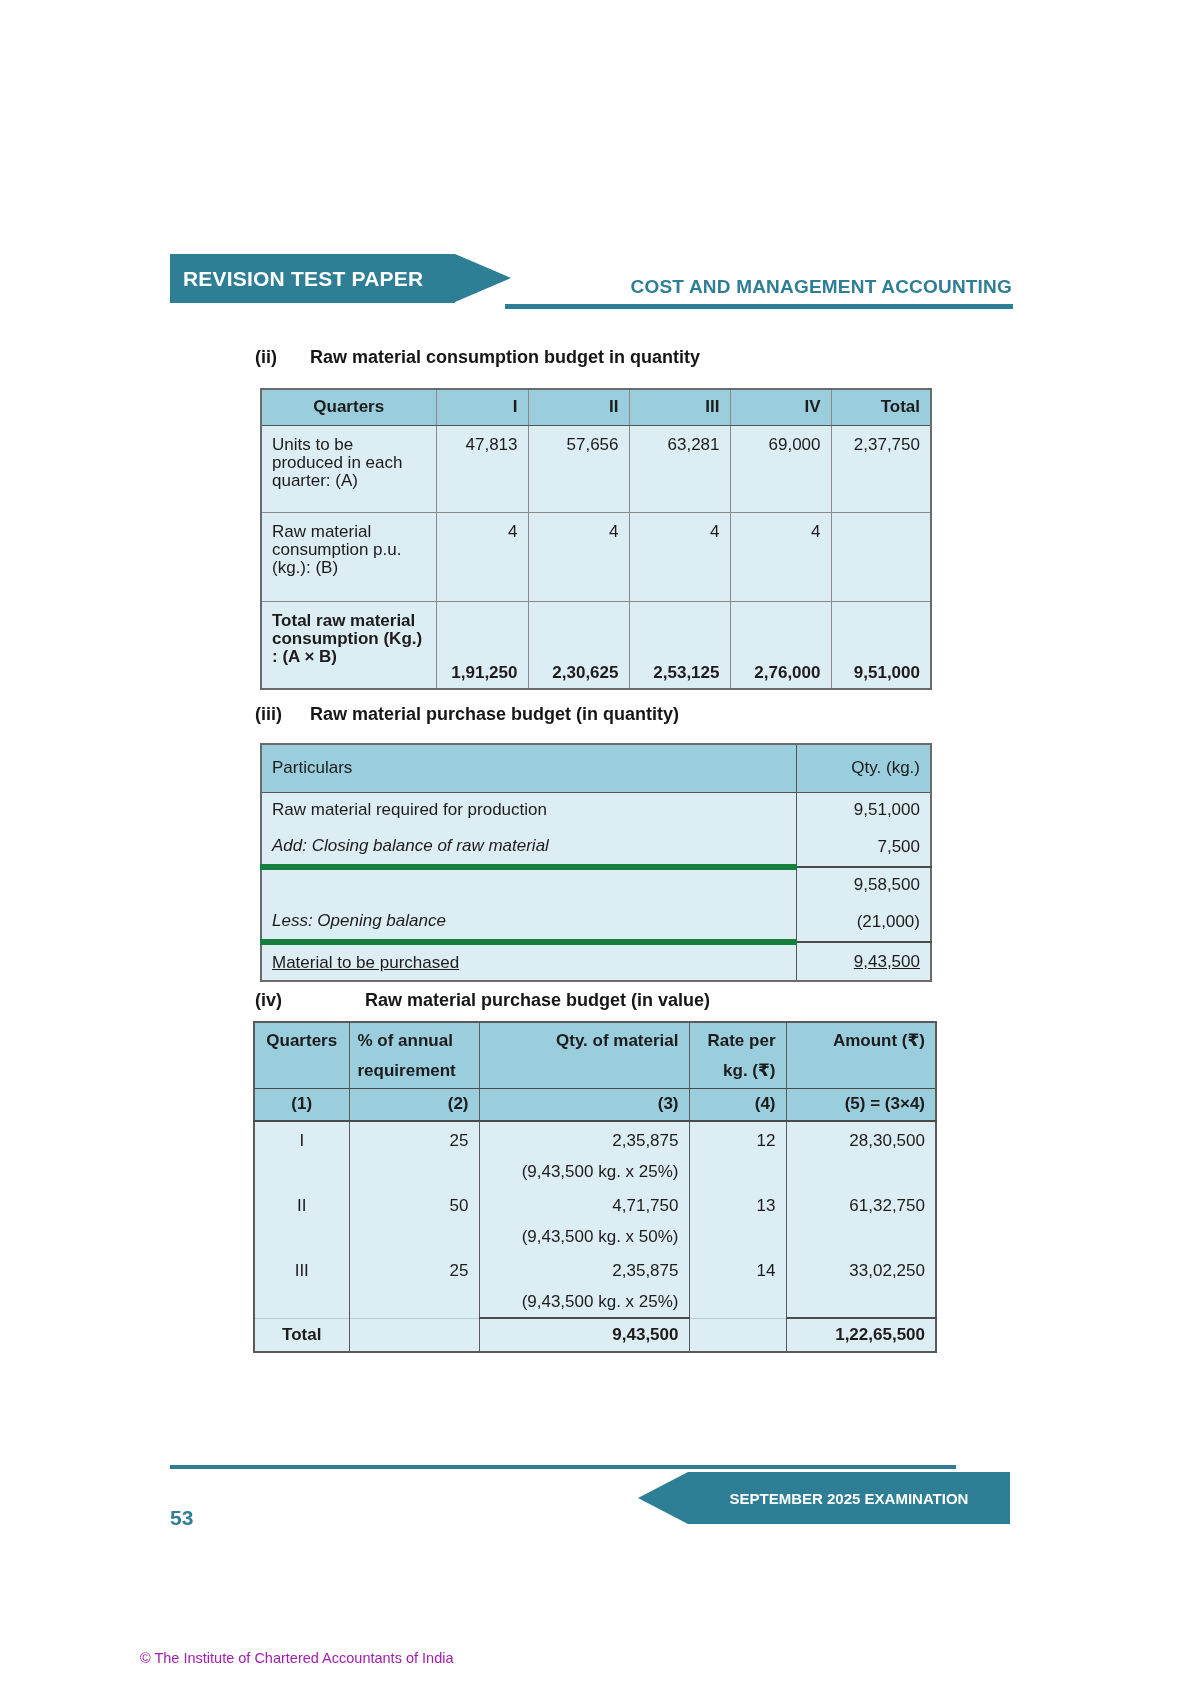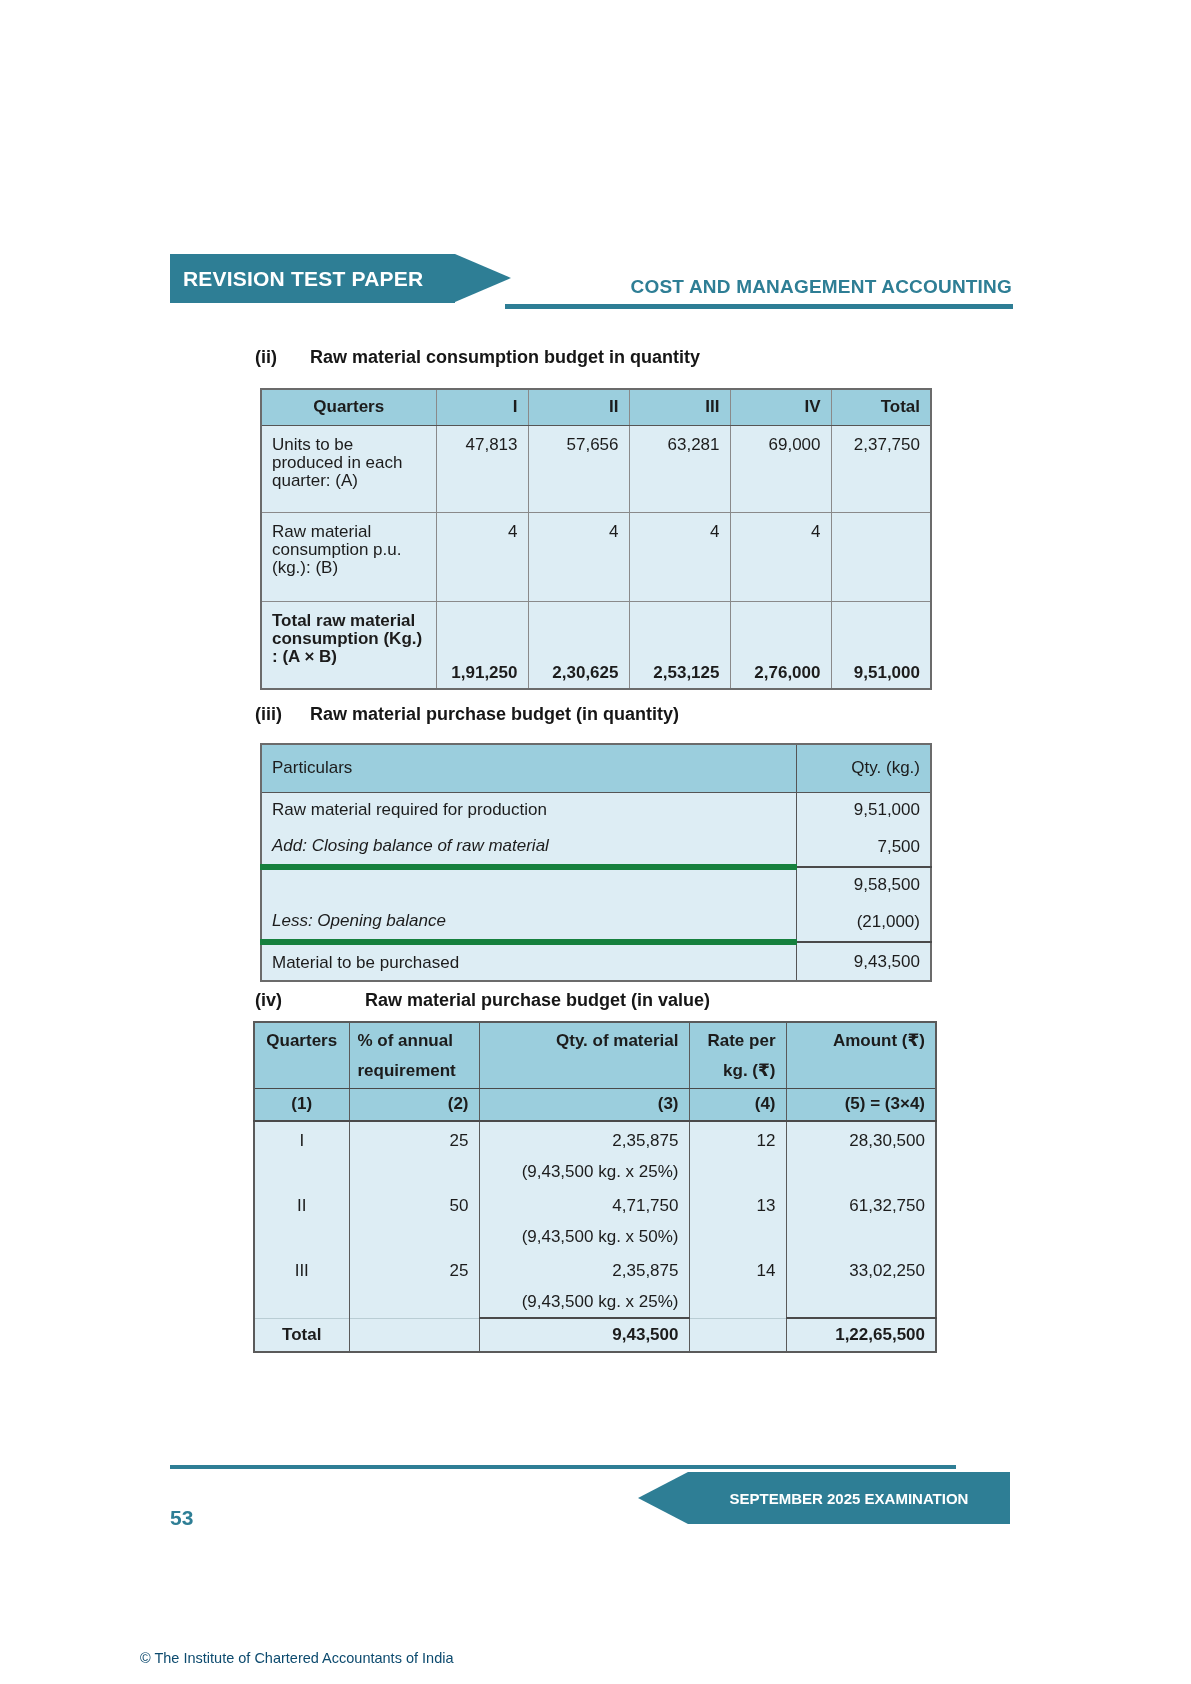--- a/index.html
+++ b/index.html
@@ -51,21 +51,21 @@
   .t1 tr.r3 td.num { vertical-align:bottom; padding-bottom:6px; }
 
   
   .t2 { position:absolute; left:260px; top:695px; width:670px; border:2px solid #6b6b6b; }
   .t2 th, .t2 td { background:#ddedf4; }
   .t2 thead th { background:#9bcedd; height:48px; font-weight:normal; border-bottom:1.5px solid #555; }
   .t2 .lbl { text-align:left; padding-left:10px; }
   .t2 td, .t2 th { vertical-align:middle; }
   .t2 .qcol { border-left:1.5px solid #555; }
   .t2 tr.q1 { height:35px; } .t2 tr.q2 { height:40px; } .t2 tr.q3 { height:35px; }
-  .t2 tr.q4 { height:40px; } .t2 tr.q5 { height:39px; }
+  .t2 tr.q4 { height:40px; } .t2 tr.q5 { height:39px;text-decoration:underline; }
   .t2 tr.q2 td.lbl,  .t2 tr.q4 td.lbl  { border-bottom:6px solid #15803d;font-style:italic; }
   .t2 tr.q2 td.qcol, .t2 tr.q4 td.qcol { border-bottom:2px solid #4a4a4a; }
 
   
   .t3 { position:absolute; left:253px; top:973px; width:682px; border:2px solid #5a5a5a; }
   .t3 th, .t3 td { border-left:1.5px solid #5a5a5a; border-right:1.5px solid #5a5a5a; }
   .t3 thead th { background:#9bcedd; font-weight:bold; vertical-align:top; line-height:30px; padding-top:3px; }
   .t3 thead tr.hd1 { height:66px; }
   .t3 thead tr.hd1 th { border-bottom:1.5px solid #4a4a4a; }
   .t3 thead tr.hd2 { height:33px; }
@@ -85,21 +85,21 @@
     position:absolute; left:688px; top:1424px; width:322px; height:52px;
     background:#2e7e95; display:flex; align-items:center; justify-content:center;
   }
   .footer-banner .banner-text { color:#ffffff; font-weight:bold; font-size:15px; white-space:nowrap; }
   .footer-banner-arrow {
     position:absolute; left:638px; top:1424px; width:0; height:0;
     border-top:26px solid transparent; border-bottom:26px solid transparent;
     border-right:50px solid #2e7e95;
   }
   .page-number { position:absolute; left:170px; top:1458px; color:#2e7e95; font-weight:bold; font-size:21px; }
-  .copyright { position:absolute; left:140px; top:1602px; font-size:14.5px; color:#0c4a6e; }
+  .copyright { position:absolute; left:140px; top:1602px; font-size:14.5px; color:#a21caf; }
 </style>
 </head>
 <body>
 
 <div class="page">
 
   <div class="top-banner">
     <span class="banner-text">REVISION TEST PAPER</span>
   </div>
   <div class="top-banner-arrow"></div>

